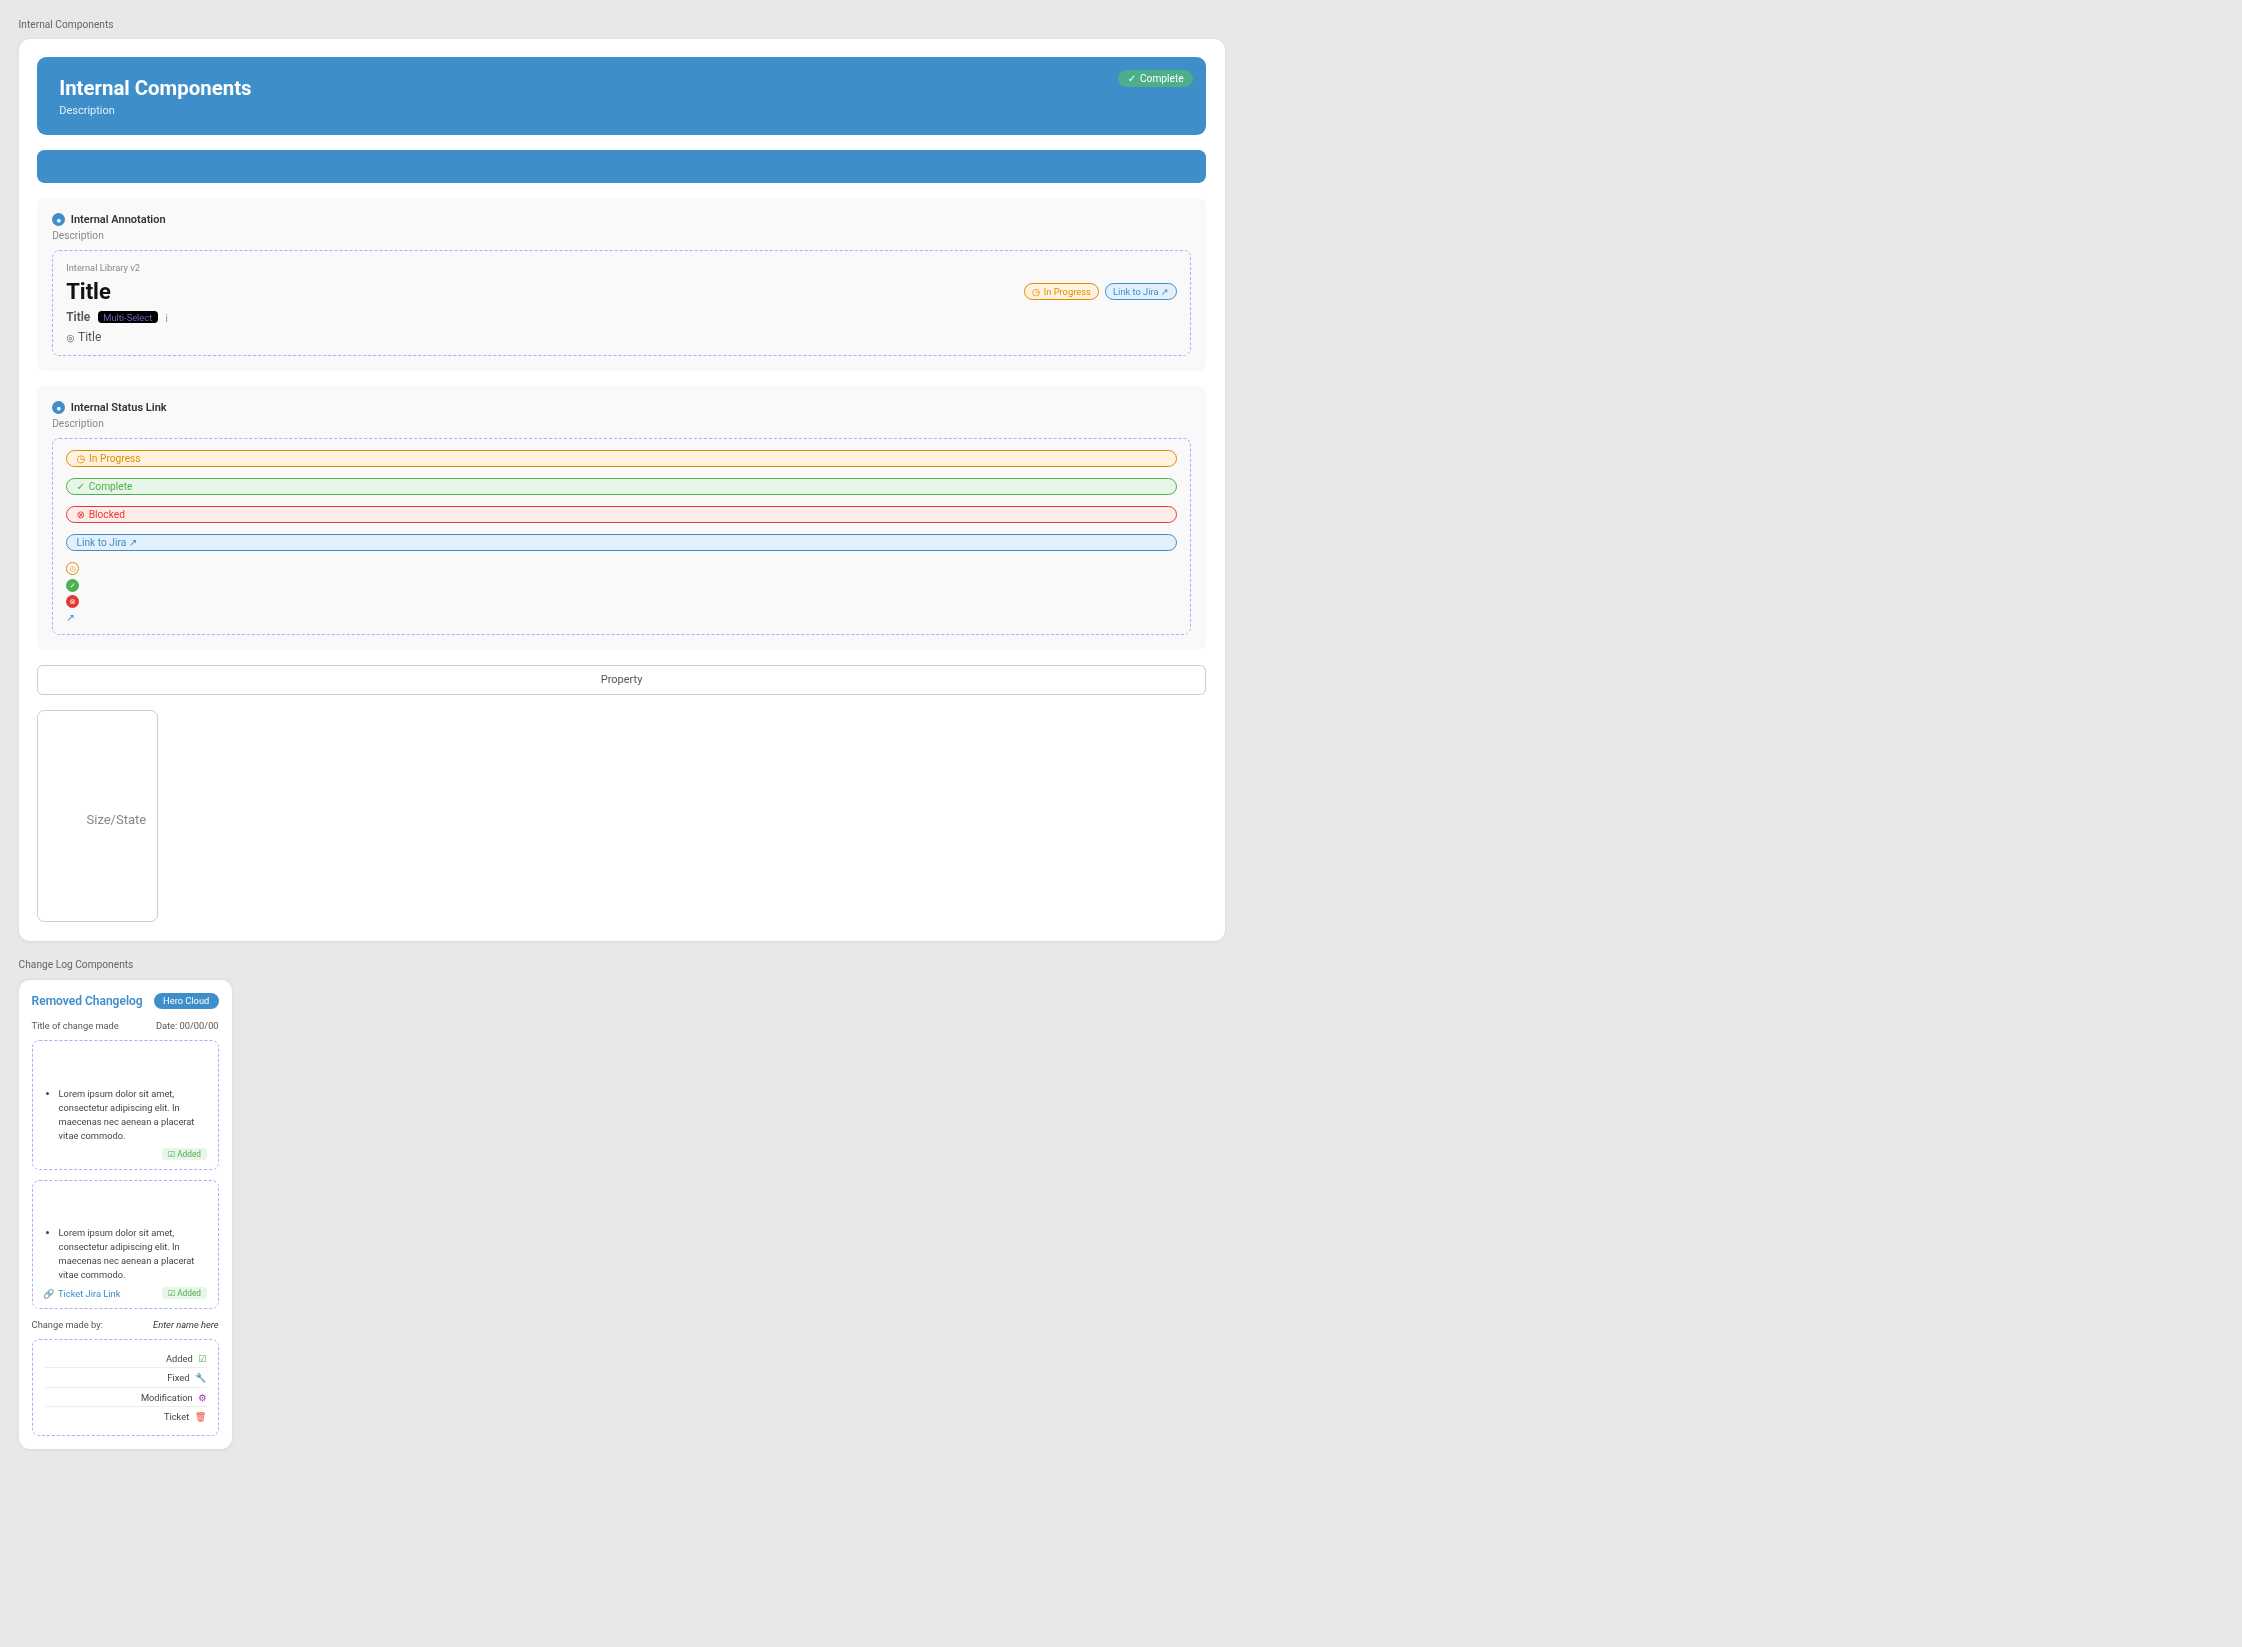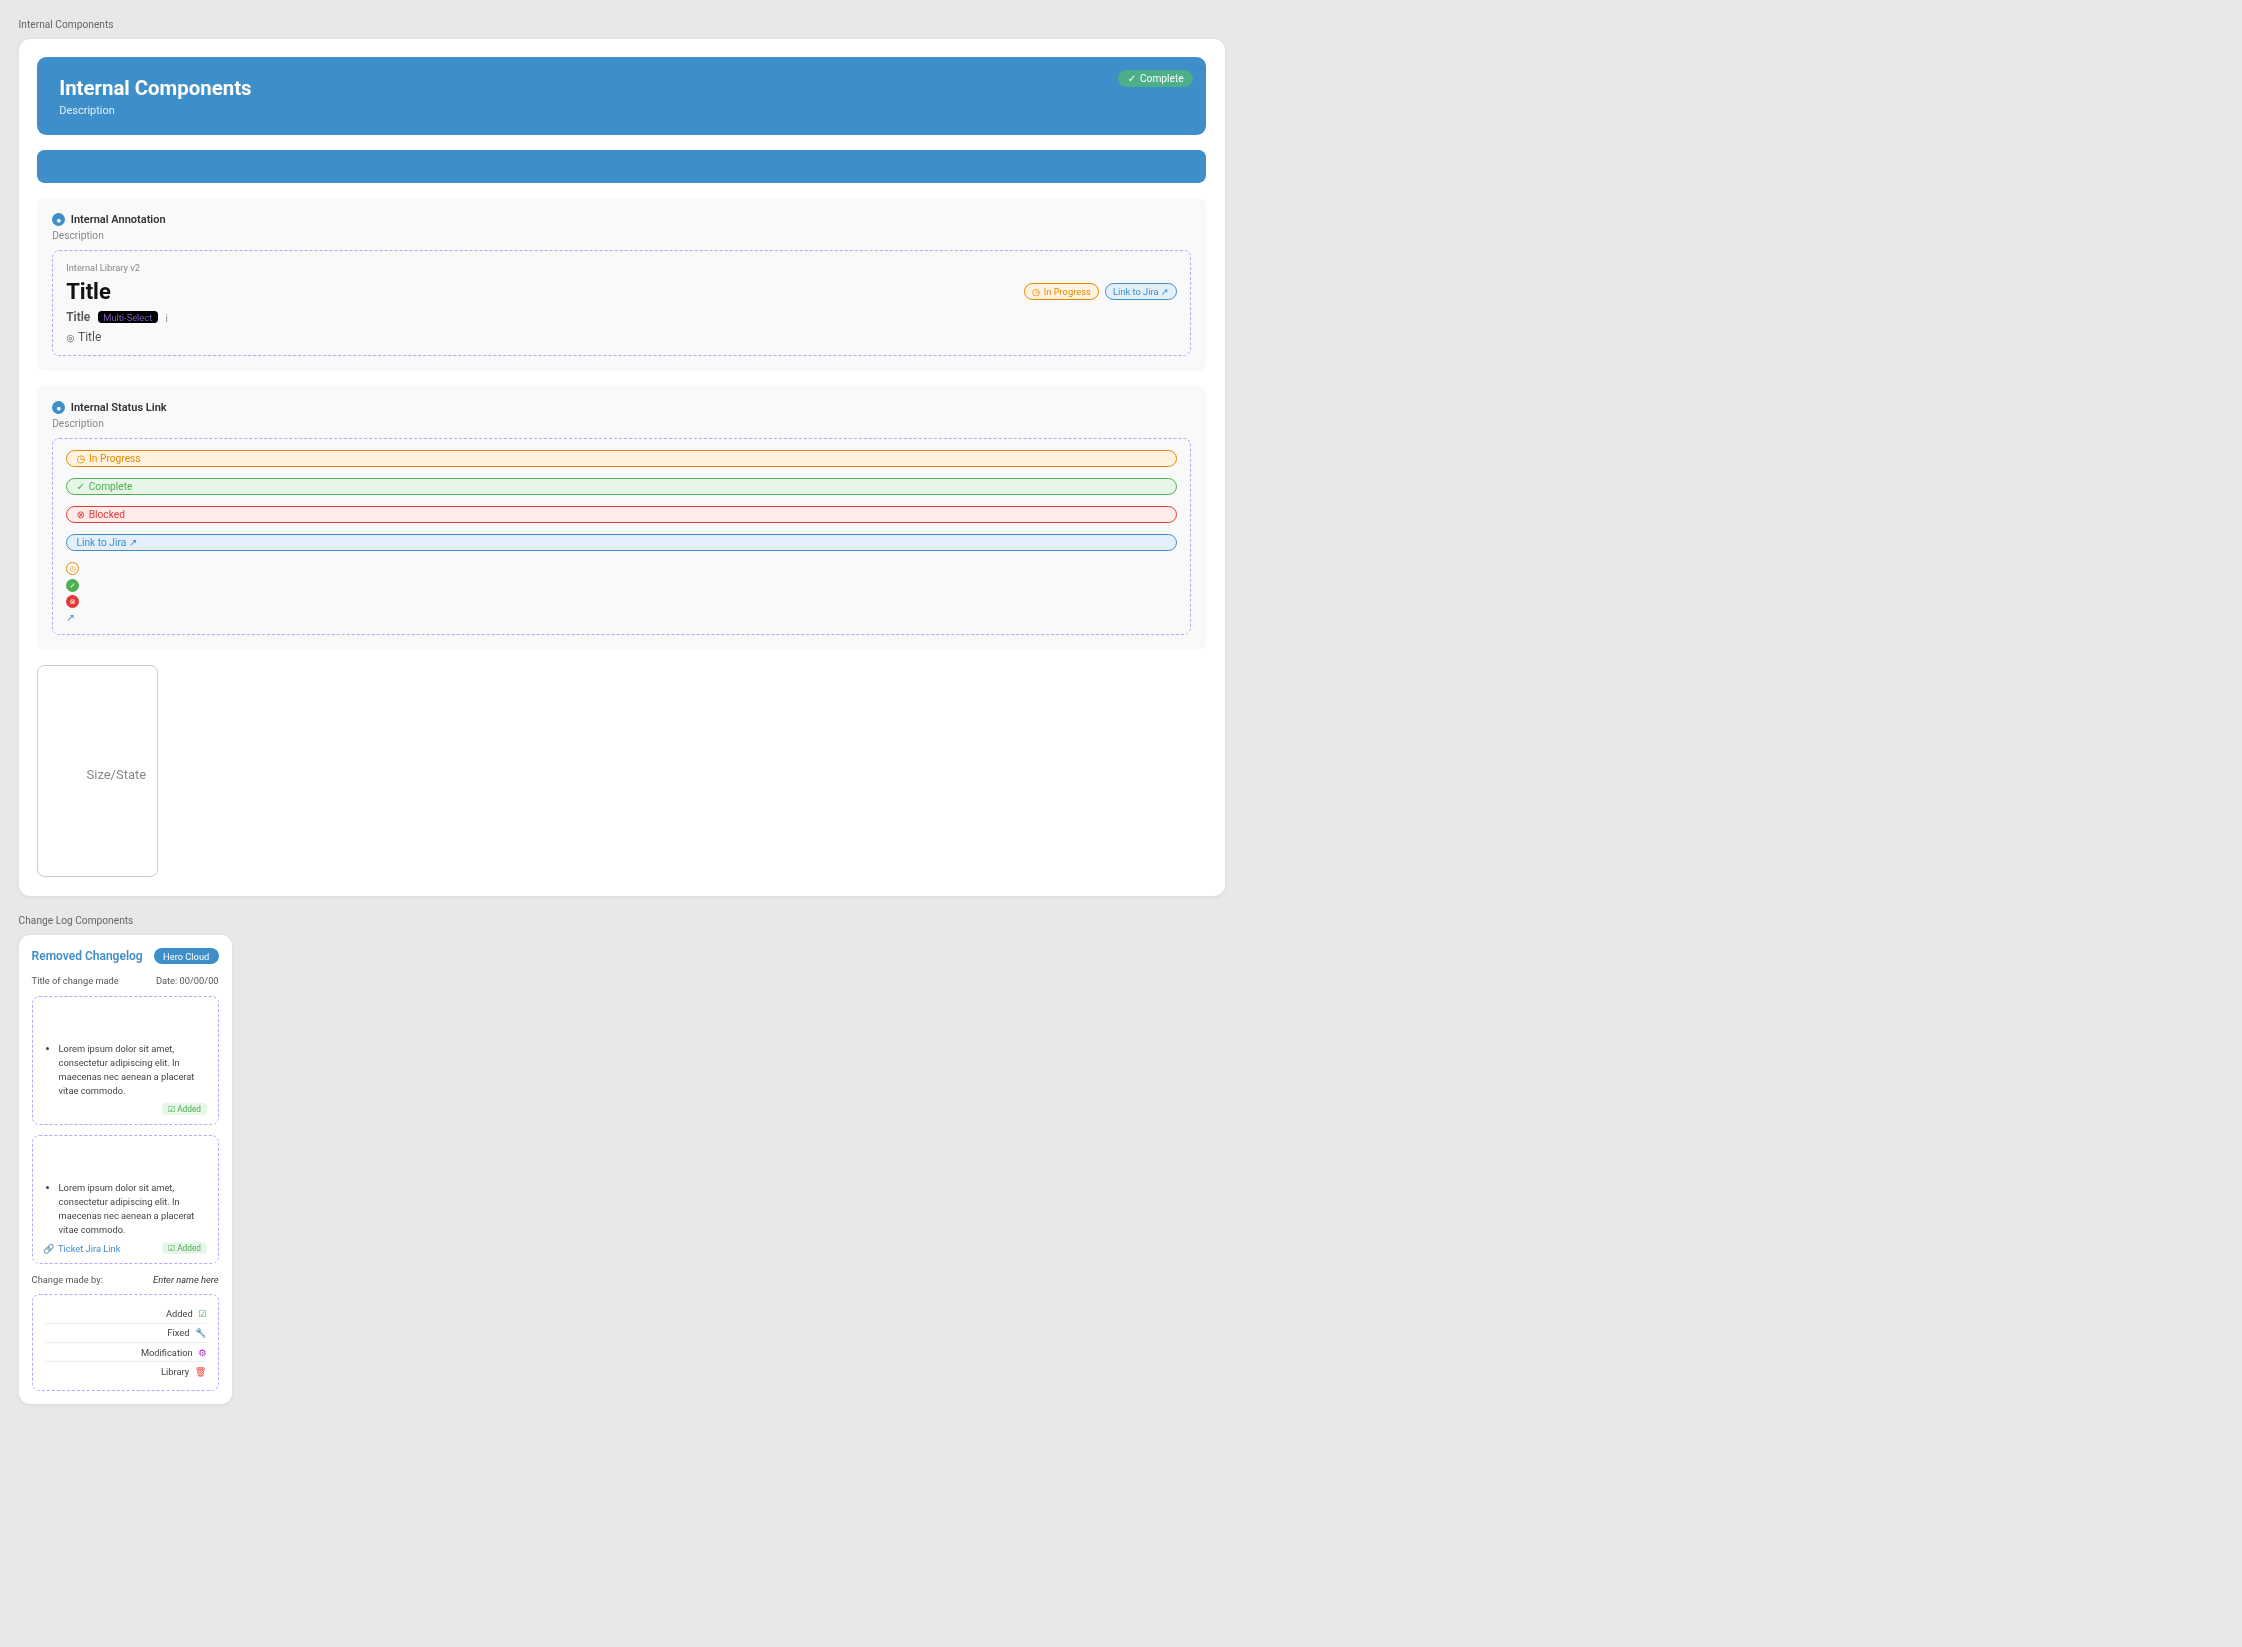--- a/index.html
+++ b/index.html
@@ -462,20 +462,21 @@
           </div>
           <div class="icon-row">
             <span class="icon-circle orange">◷</span>
             <span class="icon-circle green">✓</span>
             <span class="icon-circle red">⊗</span>
             <span class="icon-arrow">↗</span>
           </div>
         </div>
       </div>
 
+      <div class="property-bar">Property</div>
 
       <div class="size-state-container">
         <div style="height:83px;"></div>
         <div class="size-state-label">Size/State</div>
         <div style="height:83px;"></div>
       </div>
     </div>
   </div>
 
   <div class="right-panel">
@@ -532,20 +533,20 @@
         </div>
         <div class="changelog-option-row">
           <span>Fixed</span>
           <span class="opt-icon opt-fixed">🔧</span>
         </div>
         <div class="changelog-option-row">
           <span>Modification</span>
           <span class="opt-icon opt-mod">⚙</span>
         </div>
         <div class="changelog-option-row">
-          <span>Library</span>
+          <span>Ticket</span>
           <span class="opt-icon opt-removed">🗑</span>
         </div>
       </div>
     </div>
   </div>
 </div>
 
 
 </body></html>

